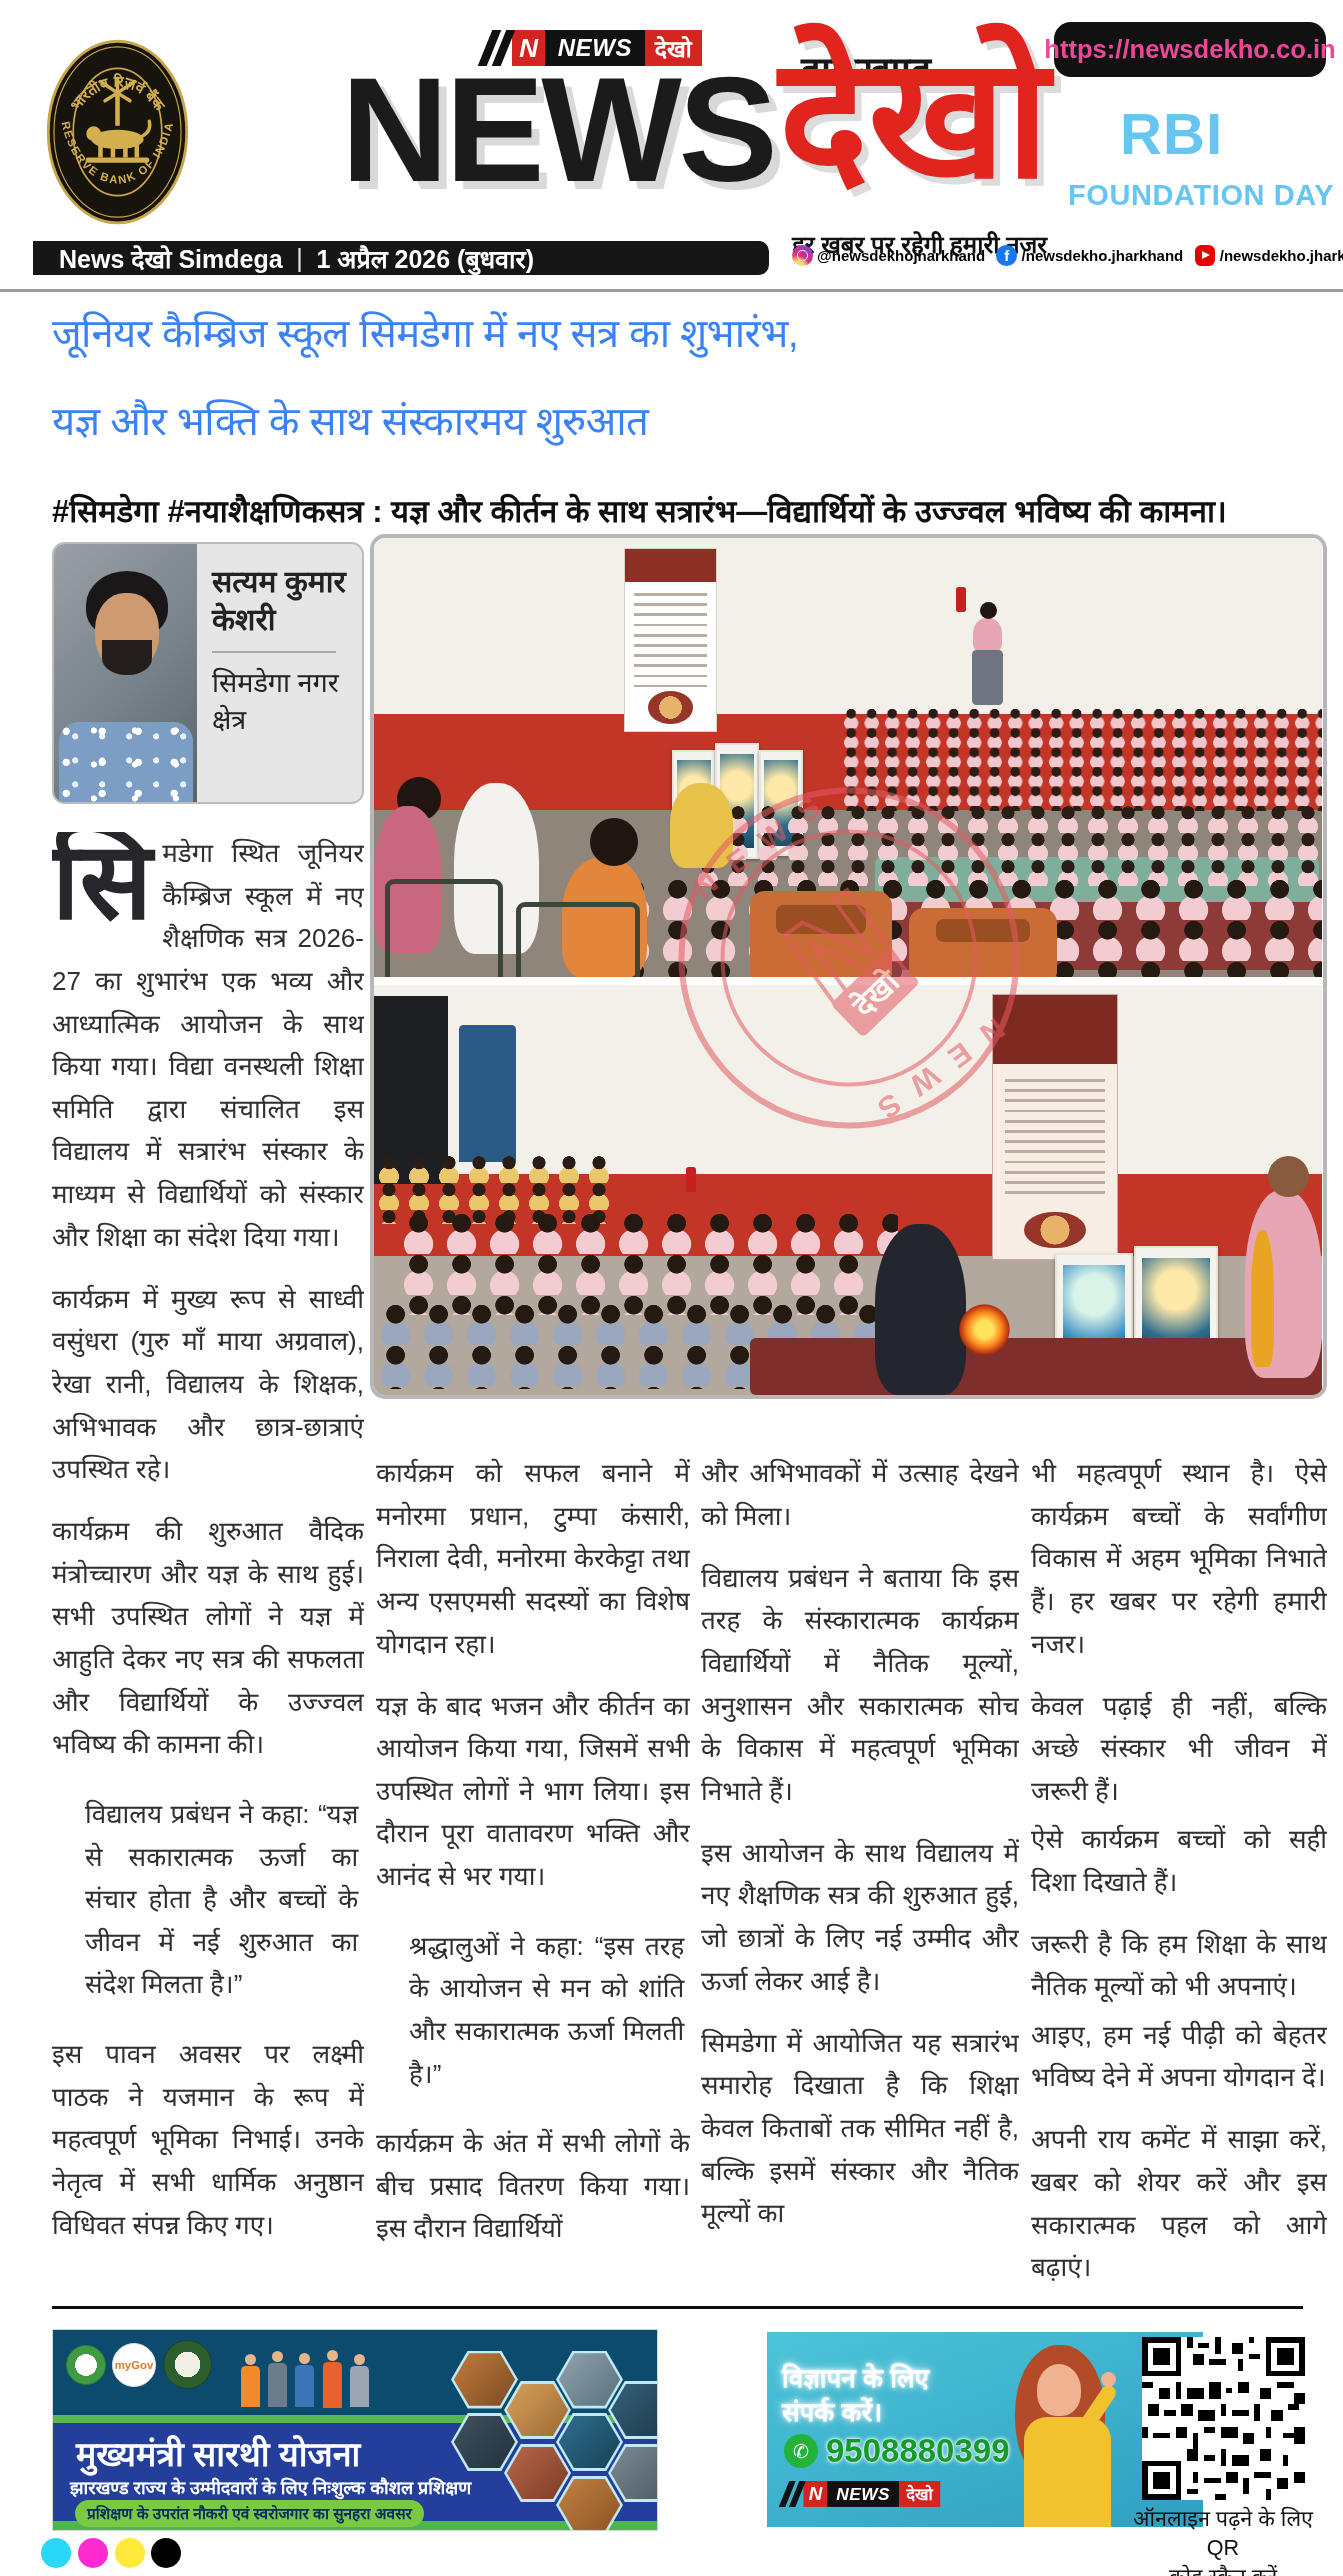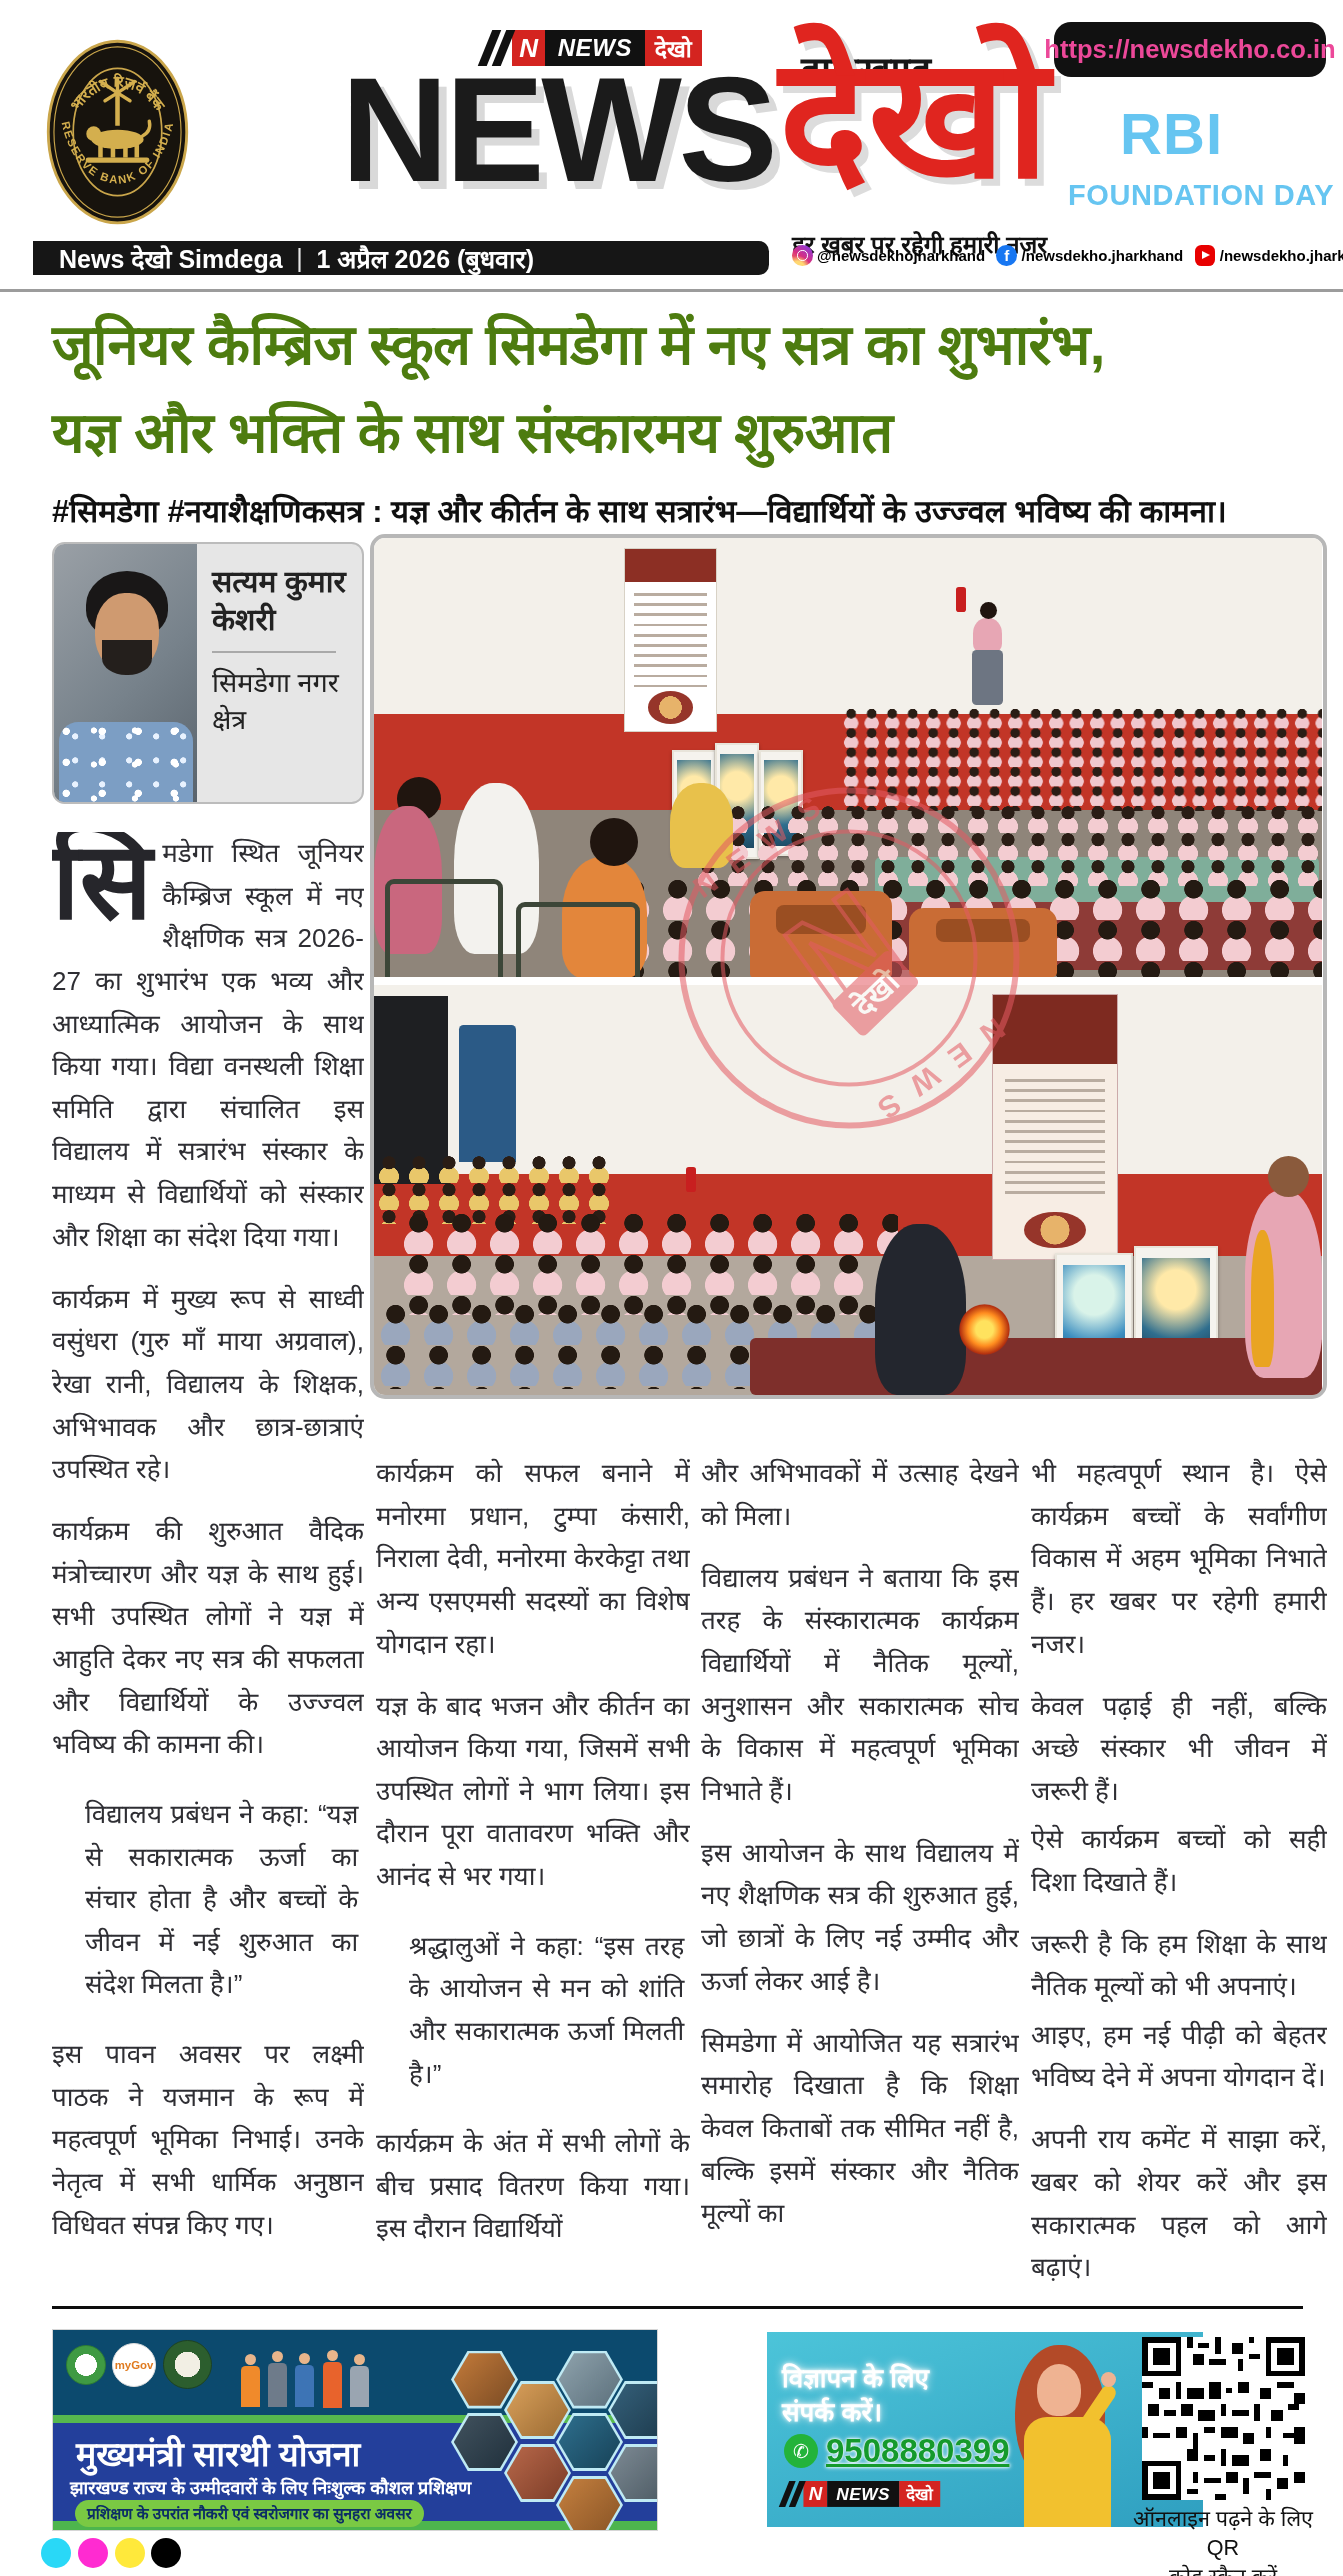--- a/index.html
+++ b/index.html
@@ -40,21 +40,21 @@
   .ic-ig::before{content:"";position:absolute;inset:4.6px;border:1.7px solid #fff;border-radius:5.1px;}
   .ic-fb{background:#1877f2;}
   .ic-fb::before{content:"f";position:absolute;inset:0;color:#fff;font-weight:800;font-size:15px;
     display:flex;align-items:center;justify-content:center;}
   .ic-yt{background:#e80000;border-radius:6.3px;}
   .ic-yt::before{content:"";position:absolute;left:7.4px;top:5.7px;border-left:8px solid #fff;
     border-top:4.6px solid transparent;border-bottom:4.6px solid transparent;}
   .hdr-divider{left:0;top:289px;width:1343px;height:2.8px;background:#9c9c9c;}
 
   
-  .hl{left:52px;width:1264px;font-size:56px;font-weight:700;color:#4d7c0f;letter-spacing:-0.6px;}
+  .hl{left:52px;width:1264px;font-size:40px;font-weight:400;color:#3b82f6;letter-spacing:-0.6px;}
   .hl1{top:304px;} .hl2{top:392px;}
   .subhl{left:52px;top:489px;width:1264px;font-size:31px;font-weight:700;color:#101010;}
 
   
   .author{left:52px;top:542px;width:312px;height:262px;background:#e6e6e6;border:2.8px solid #bcbcbc;
     border-radius:12.5px;overflow:hidden;display:flex;box-sizing:border-box;}
   .a-photo{width:143px;flex:none;position:relative;background:linear-gradient(135deg,#9aa0a6,#77828b 55%,#59636c);overflow:hidden;}
   .a-hair{position:absolute;left:32px;top:27px;width:82px;height:68px;background:#191717;border-radius:50% 50% 42% 42%;}
   .a-face{position:absolute;left:41px;top:49px;width:64px;height:79px;background:#cf9a70;border-radius:46%;}
   .a-beard{position:absolute;left:48px;top:96px;width:50px;height:35px;background:#241f1c;border-radius:0 0 48% 48%;}
@@ -146,21 +146,21 @@
     clip-path:polygon(25% 0,75% 0,100% 50%,75% 100%,25% 100%,0 50%);}
   .hex .hexin{position:absolute;inset:2.8px;clip-path:polygon(25% 0,75% 0,100% 50%,75% 100%,25% 100%,0 50%);}
 
   .ad2{left:767px;top:2332px;width:436px;height:195px;background:linear-gradient(160deg,#4cc4d9,#2f9fc0);overflow:hidden;}
   .ad2 .head{position:absolute;left:15px;top:30px;width:194px;font-size:26px;font-weight:800;color:#fff;
     line-height:1.3;text-shadow:0 0 9px rgba(255,255,255,.95),0 0 3.4px rgba(255,255,255,.8);}
   .ad2 .warow{position:absolute;left:17px;top:100px;display:flex;align-items:center;gap:8px;}
   .wa{width:34px;height:34px;border-radius:50%;background:#23b33a;color:#fff;font-size:19.4px;
     display:flex;align-items:center;justify-content:center;flex:none;}
   .ad2 .phone{font-size:33px;font-weight:800;color:#159a2c;
-    text-shadow:0 0 5.7px #fff,0 0 2.8px #fff,0 0 1.1px #fff;text-decoration:underline;}
+    text-shadow:0 0 5.7px #fff,0 0 2.8px #fff,0 0 1.1px #fff;}
   .ad2 .mini-badge{position:absolute;left:17px;top:149px;transform:scale(.72);transform-origin:left top;}
   .g-hair{position:absolute;left:248px;top:12.5px;width:90px;height:142px;background:#b34a28;border-radius:48%;}
   .g-face{position:absolute;left:270px;top:32px;width:44px;height:52px;background:#efb392;border-radius:50% 50% 44% 44%;}
   .g-body{position:absolute;left:257px;top:85px;width:87px;height:114px;background:#f2c12e;border-radius:23px 23px 0 0;}
   .g-arm{position:absolute;left:319px;top:49px;width:15px;height:68px;background:#f2c12e;border-radius:8px;transform:rotate(34deg);}
   .g-hand{position:absolute;left:334px;top:40px;width:15px;height:15px;background:#efb392;border-radius:50%;}
 
   .qr{left:1142px;top:2337px;width:163px;height:163px;background:#fff;}
   .qr svg{width:100%;height:100%;shape-rendering:crispEdges;}
   .qr-cap{left:1119px;top:2504px;width:208px;text-align:center;font-size:21.6px;color:#111;line-height:1.35;}

